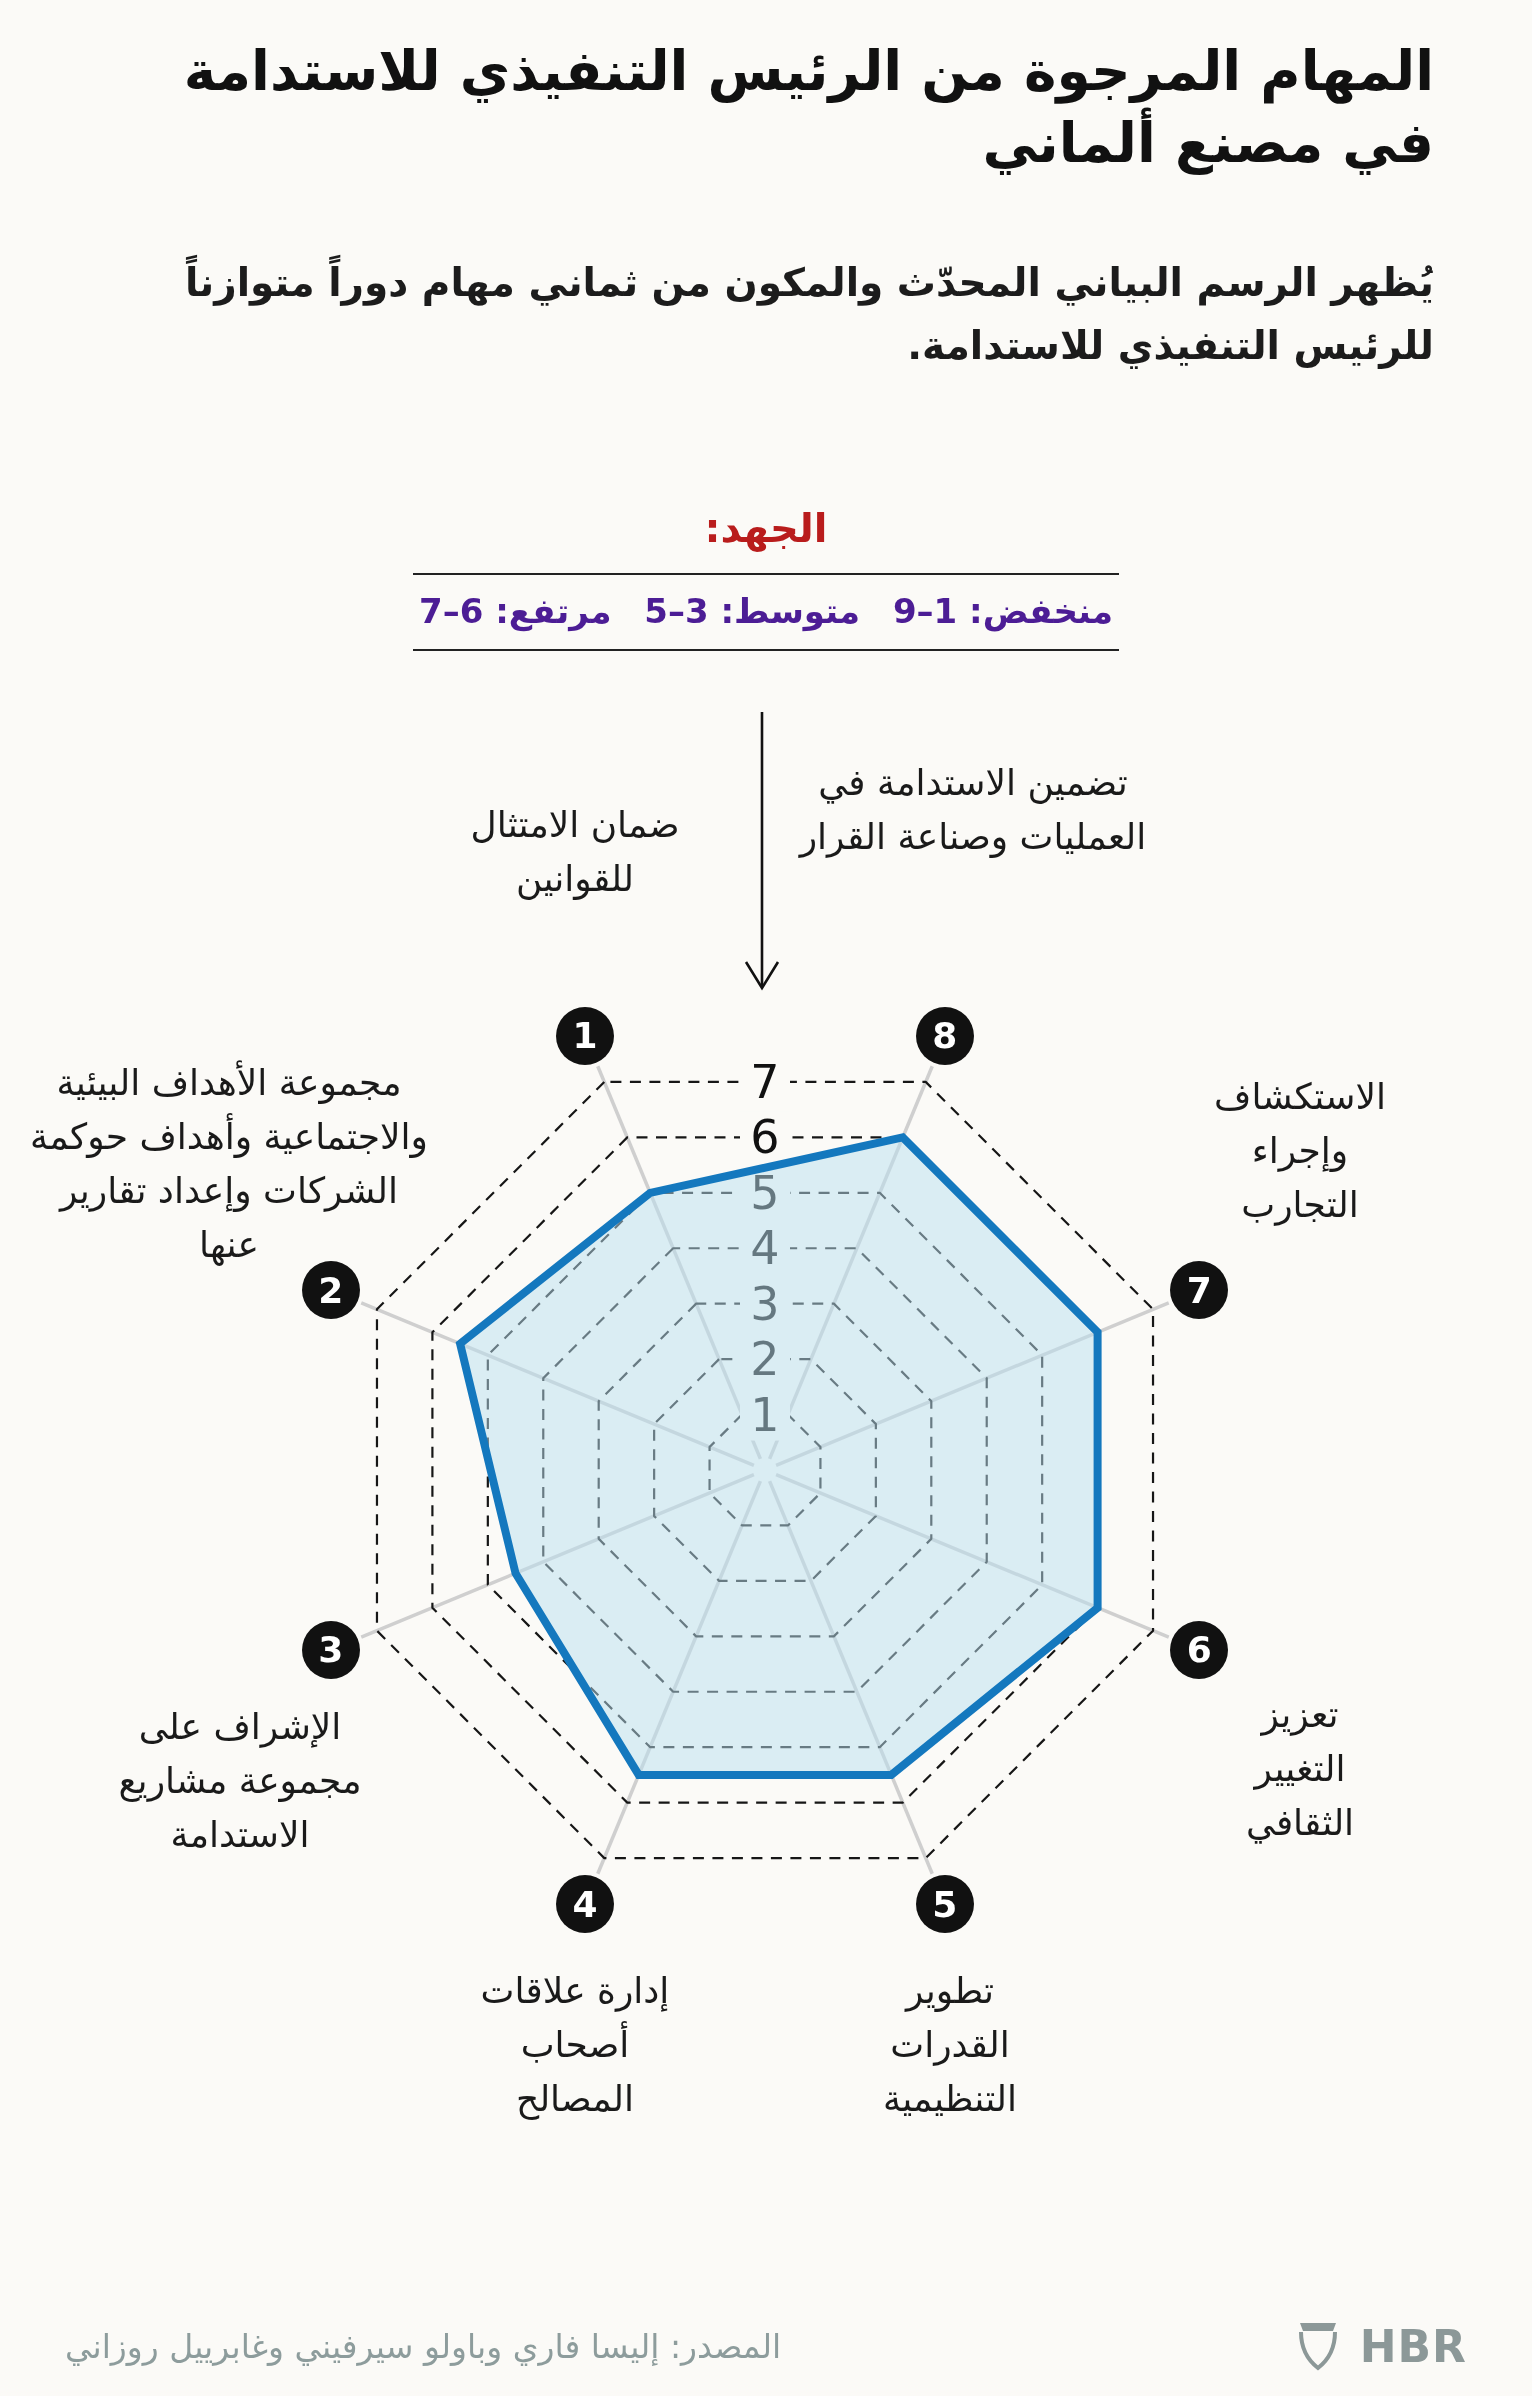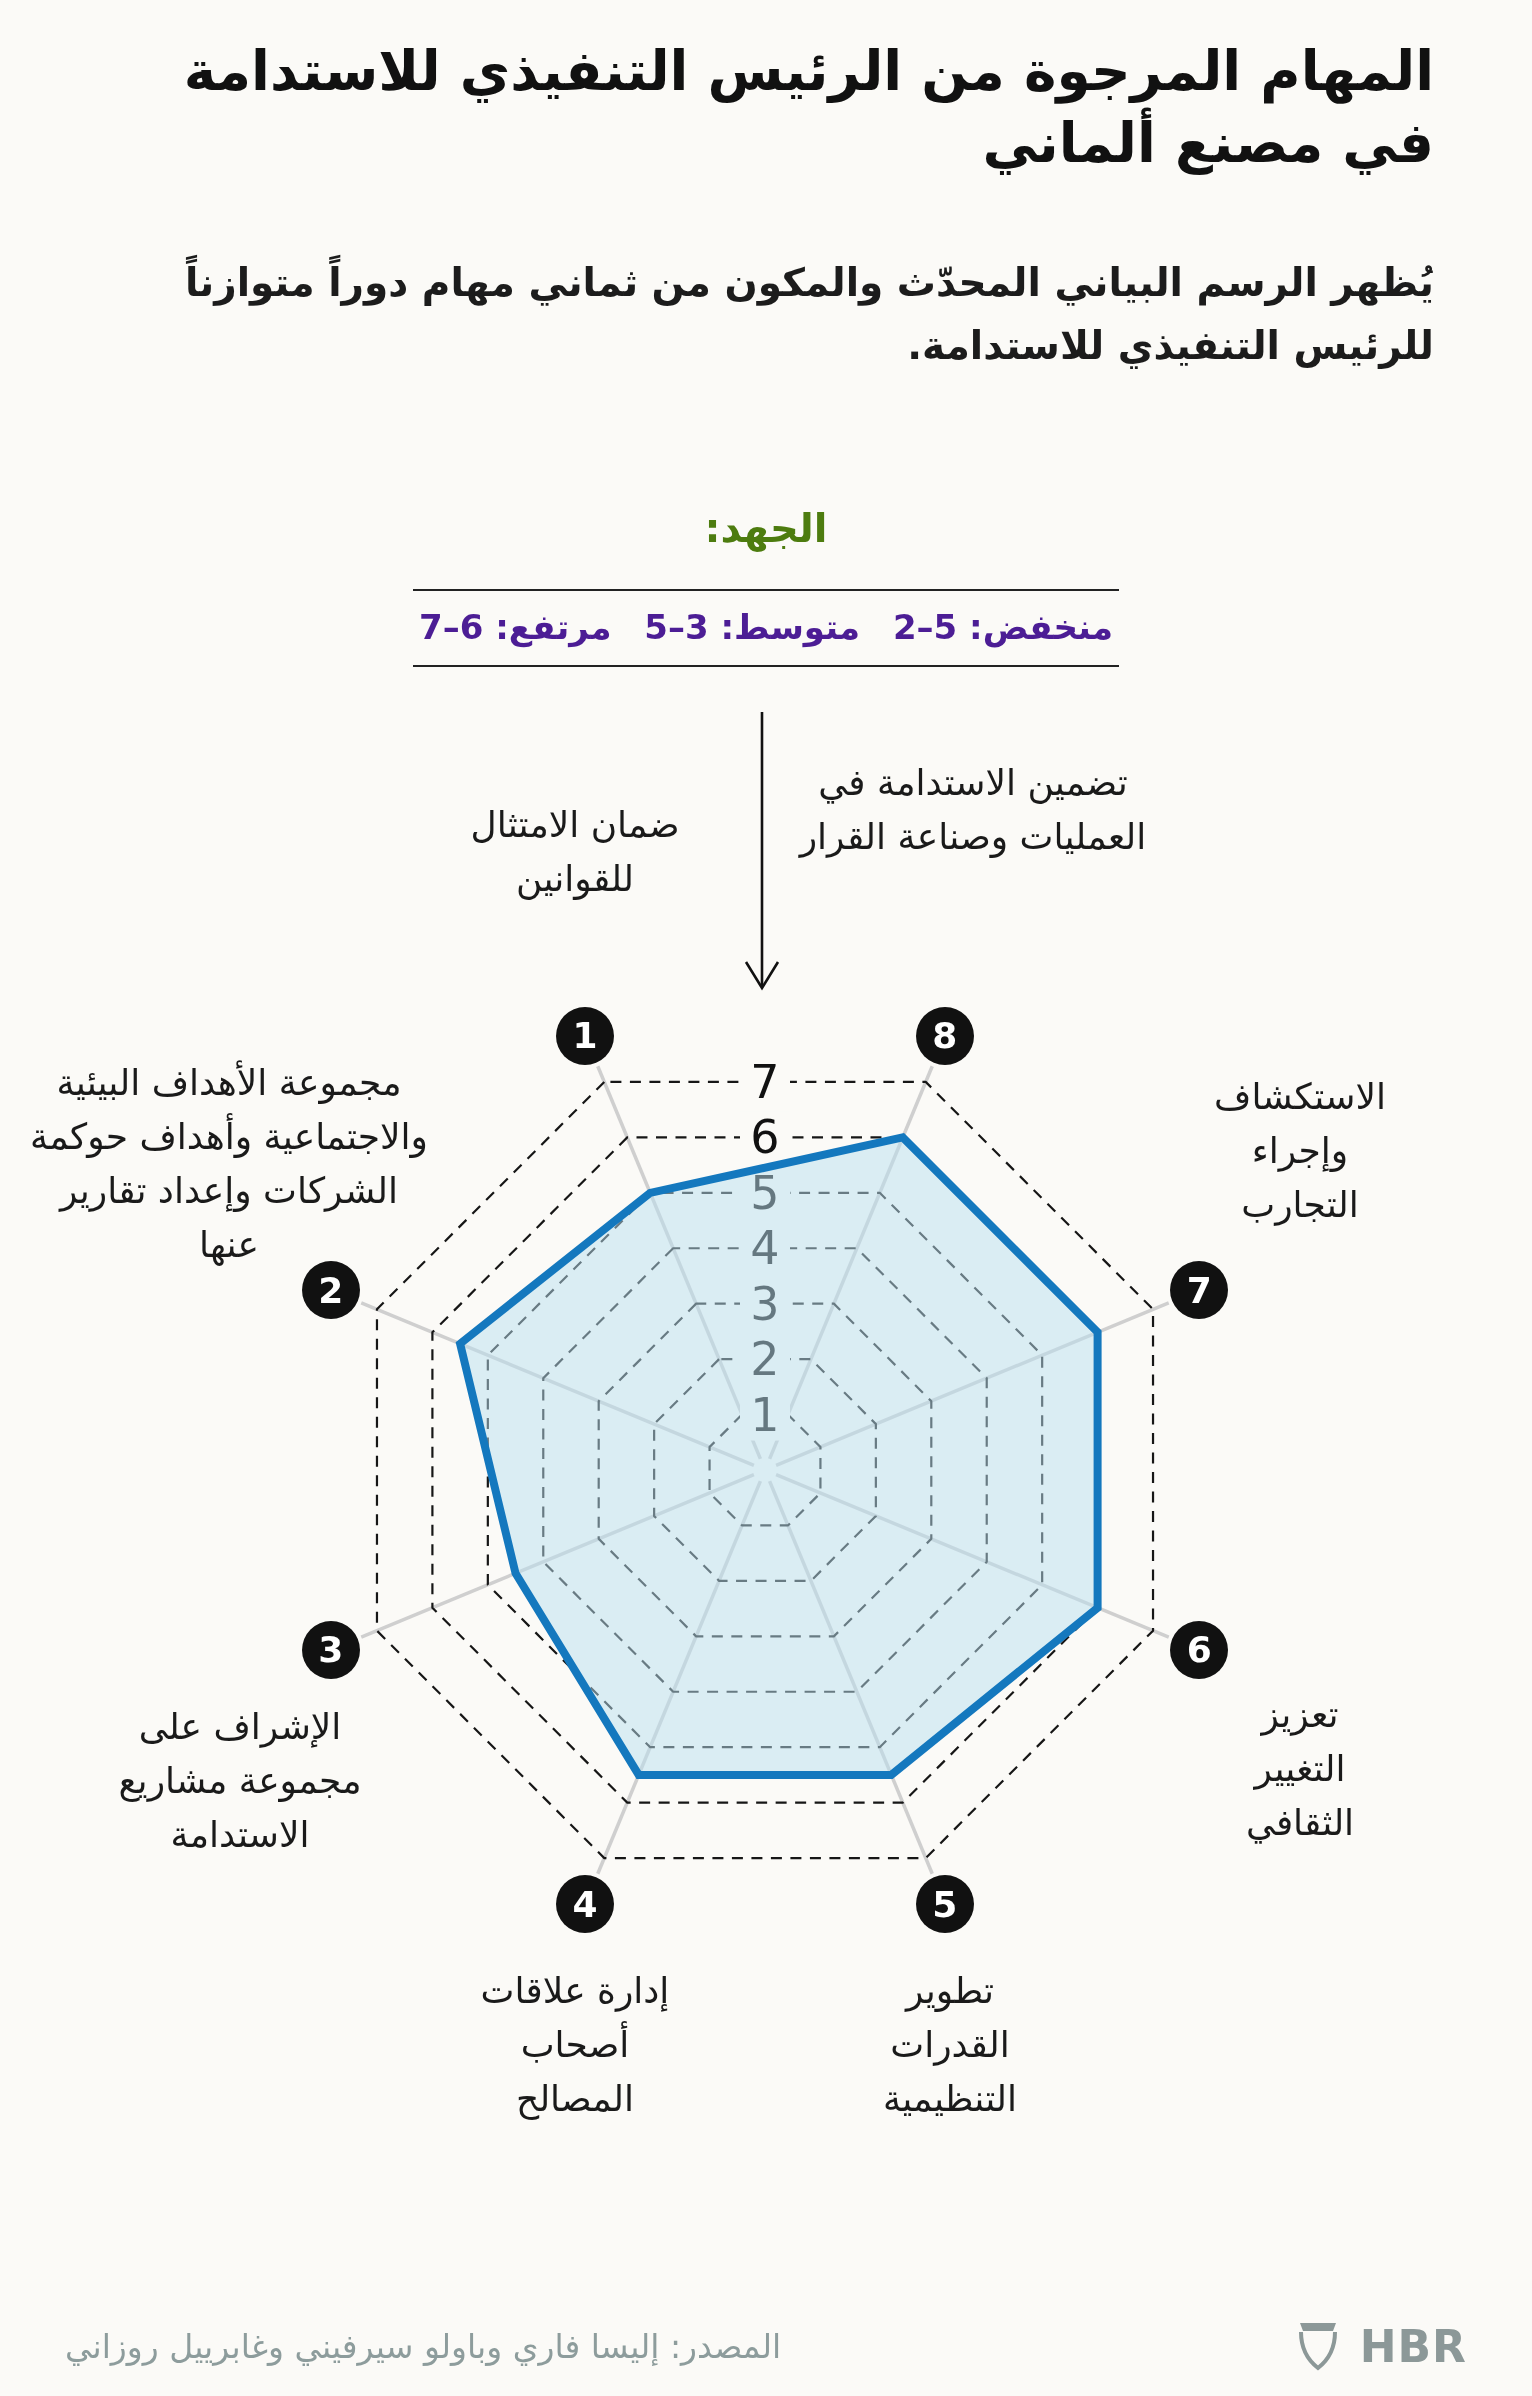--- a/index.html
+++ b/index.html
@@ -20,21 +20,21 @@
   }
   #page-subtitle{
     font-size:39px;font-weight:700;line-height:1.62;
     text-align:right;color:#1c1c1c;margin:72px 0 0 0;
   }
   #legend{
     position:absolute;left:413px;top:505px;width:706px;
     text-align:center;
   }
   #legend-title{
-    font-size:40px;font-weight:700;color:#4d7c0f;margin:0 0 38px 0;
+    font-size:40px;font-weight:700;color:#b91c1c;margin:0 0 22px 0;
   }
   #legend-scale{
     display:flex;justify-content:space-between;align-items:center;
     border-top:2.5px solid #222;border-bottom:2.5px solid #222;
     padding:16px 6px 18px 6px;
   }
   .legend-item{font-size:34px;font-weight:600;color:#4c1d95;white-space:nowrap;}
   #chart-layer{position:absolute;inset:0;}
   #radar-svg{position:absolute;left:0;top:0;}
   .axis-badge{
@@ -66,21 +66,21 @@
 <div id="page">
 
   <div id="header">
     <h1 id="page-title">المهام المرجوة من الرئيس التنفيذي للاستدامة في مصنع ألماني</h1>
     <p id="page-subtitle">يُظهر الرسم البياني المحدّث والمكون من ثماني مهام دوراً متوازناً للرئيس التنفيذي للاستدامة.</p>
   </div>
 
   <div id="legend">
     <div id="legend-title">الجهد:</div>
     <div id="legend-scale">
-        <span class="legend-item">منخفض: 5–2</span>
+        <span class="legend-item">منخفض: 1–9</span>
         <span class="legend-item">متوسط: 3–5</span>
         <span class="legend-item">مرتفع: 6–7</span>
       </div>
   </div>
 
   <div id="chart-layer">
       <svg id="radar-svg" width="1532" height="2396" viewBox="0 0 1532 2396">
         <line x1="760.4077988116189" y1="1458.9134456098645" x2="597.7673400564557" y2="1066.2646442925677" stroke="#cfcfcf" stroke-width="3.5"></line>
         <line x1="753.9134456098645" y1="1465.407798811619" x2="361.2646442925677" y2="1302.7673400564559" stroke="#cfcfcf" stroke-width="3.5"></line>
         <line x1="753.9134456098645" y1="1474.592201188381" x2="361.2646442925677" y2="1637.2326599435441" stroke="#cfcfcf" stroke-width="3.5"></line>

